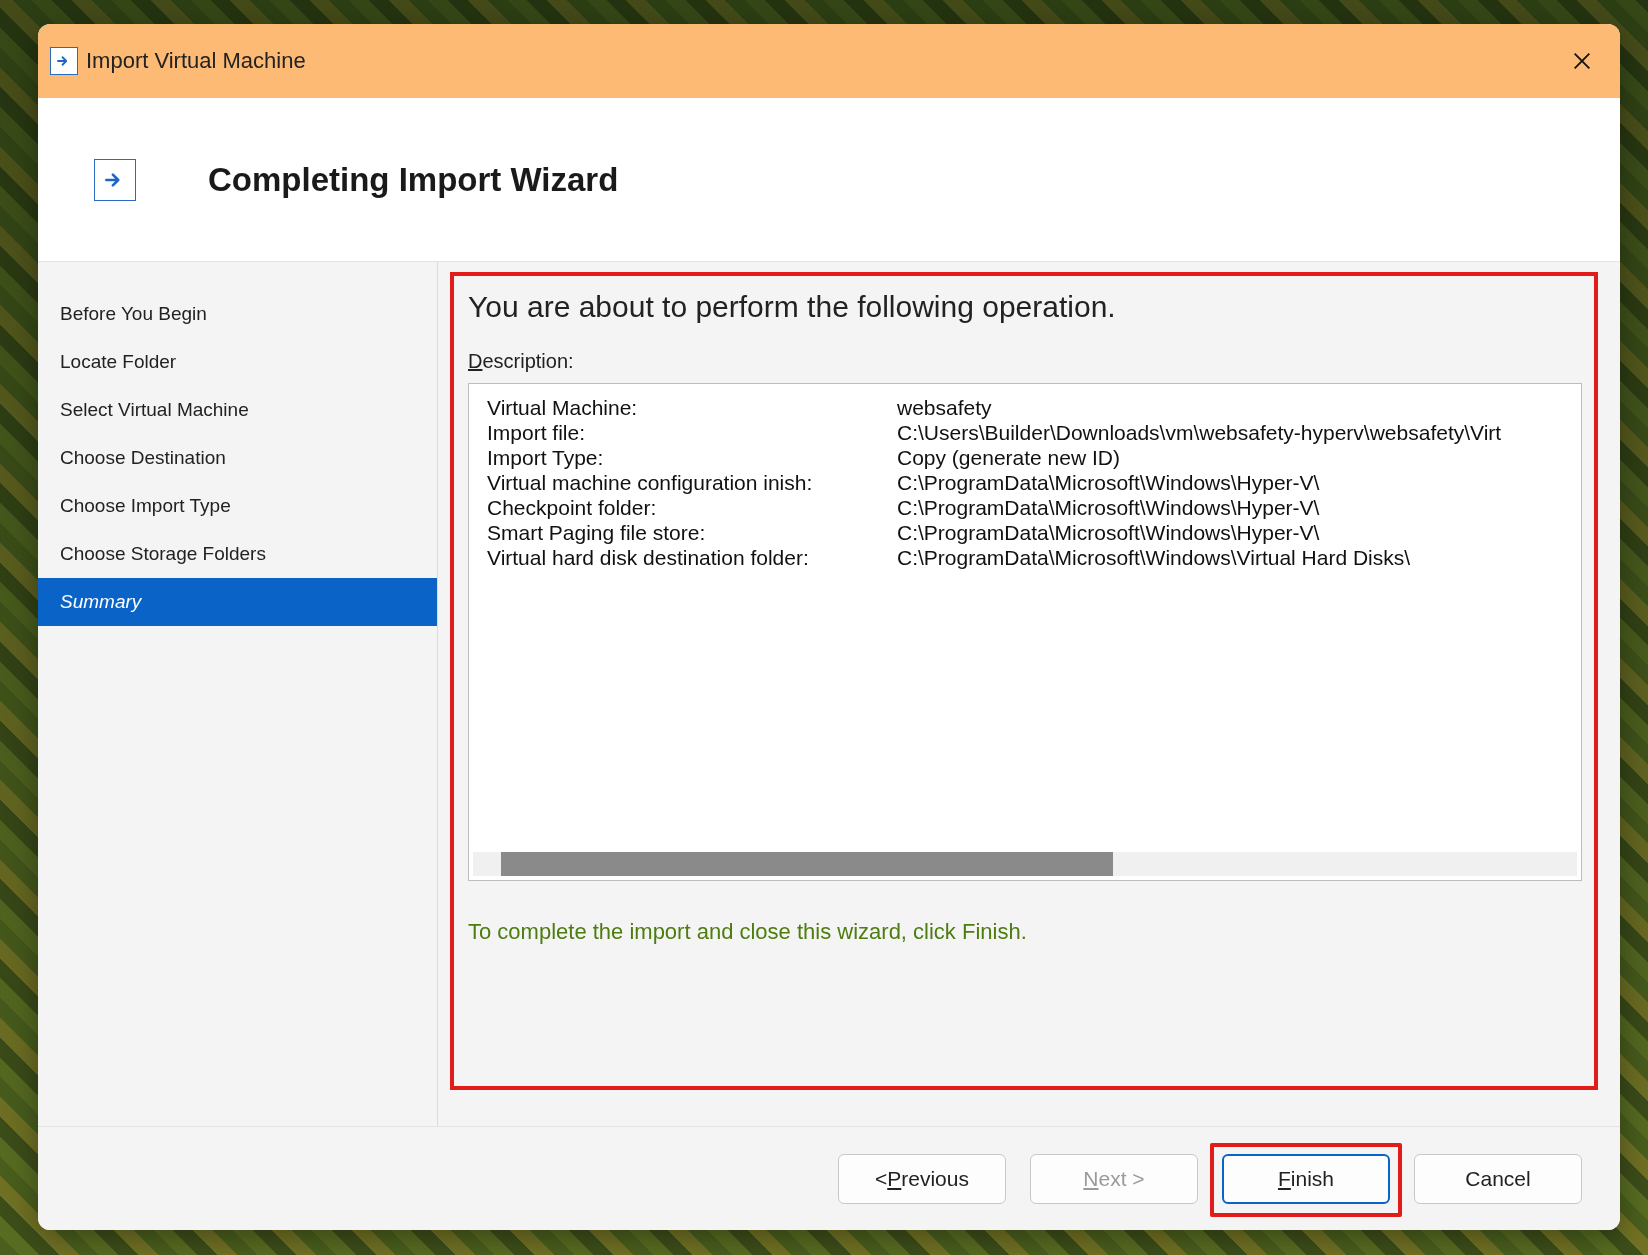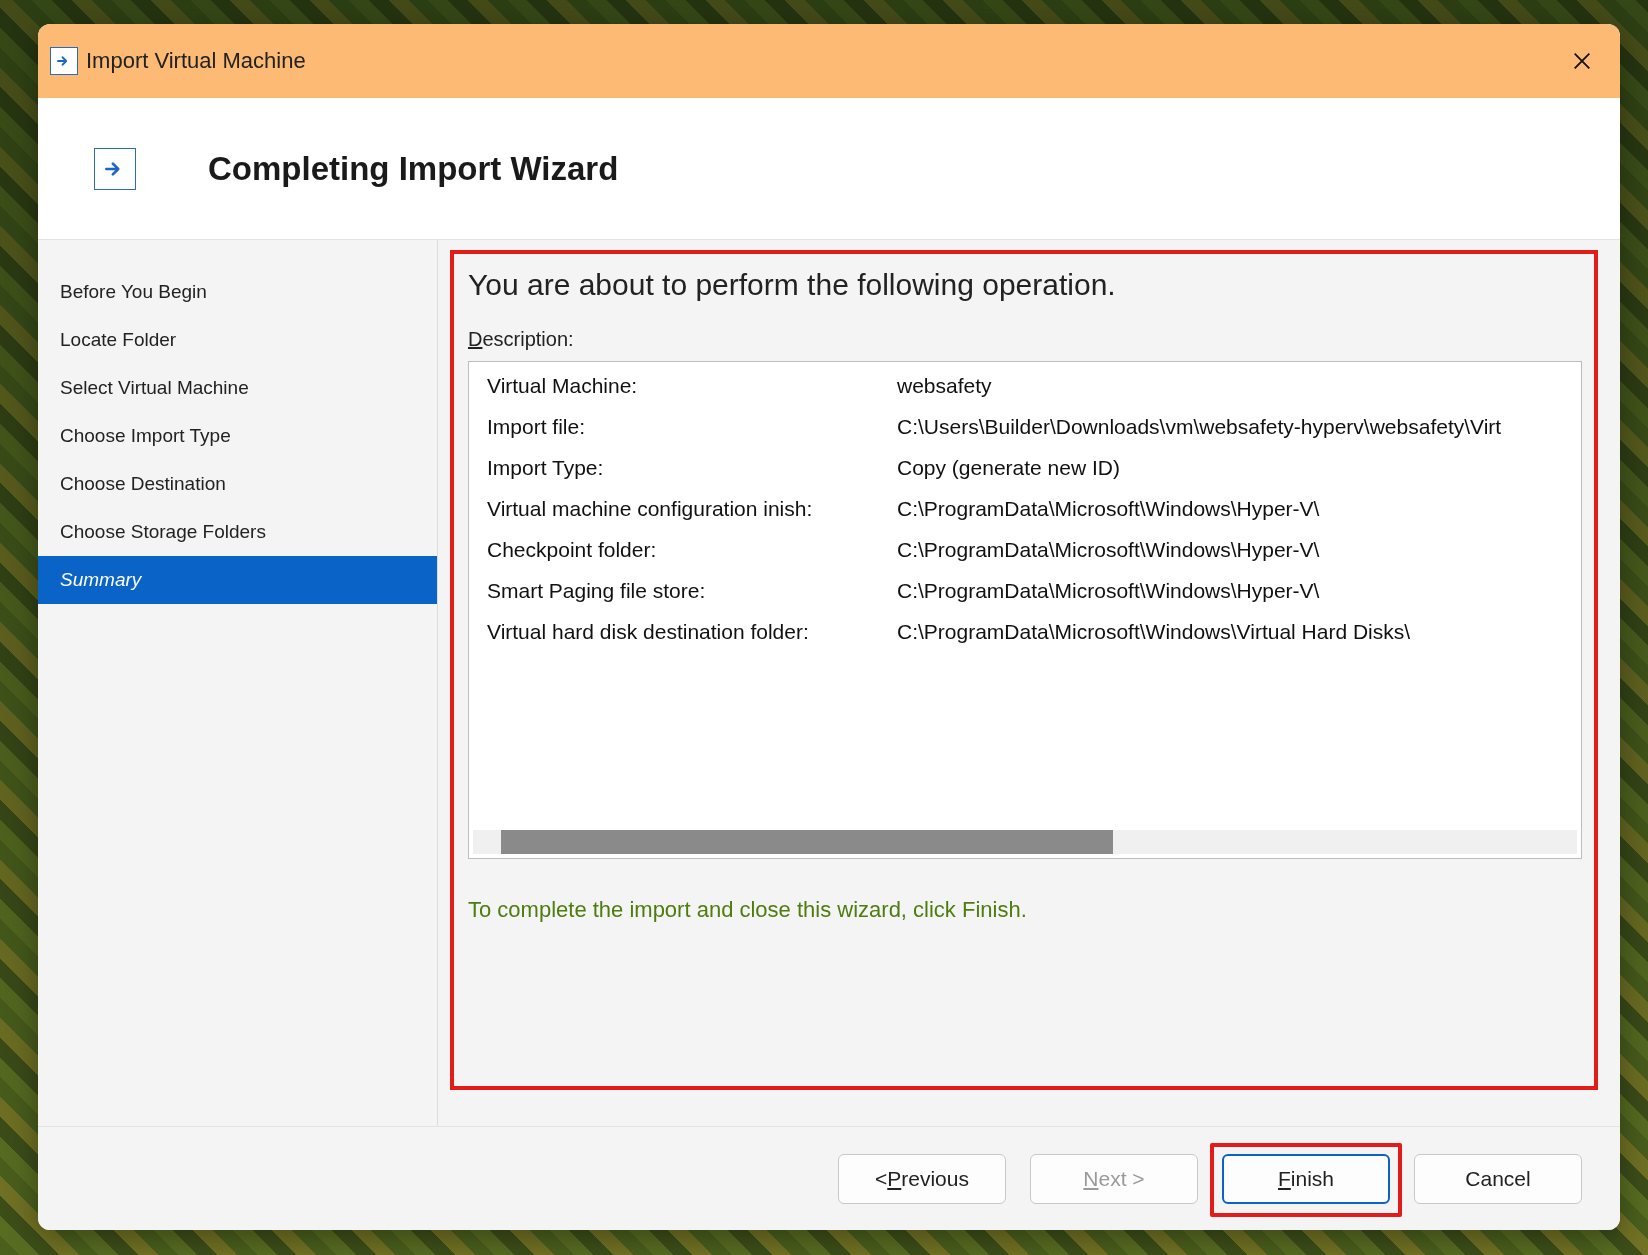--- a/index.html
+++ b/index.html
@@ -56,21 +56,21 @@
     margin-left: auto;
     width: 40px; height: 40px;
     display: flex; align-items: center; justify-content: center;
     color: #111;
     cursor: pointer;
   }
   .titlebar .close svg { width: 22px; height: 22px; stroke: #111; stroke-width: 2; }
 
   
   .header {
-    height: 142px;
+    height: 164px;
     background: #ffffff;
     border-bottom: 1px solid #e3e3e3;
     display: flex;
     align-items: center;
     padding-left: 56px;
   }
   .header .big-icon {
     width: 42px; height: 42px;
     border: 1px solid #2a6bbf;
     display: flex; align-items: center; justify-content: center;
@@ -145,21 +145,21 @@
     background: #ffffff;
     height: 498px;
     position: relative;
     overflow: hidden;
   }
   .desc-grid {
     position: absolute;
     left: 18px; top: 12px; right: 12px;
     display: grid;
     grid-template-columns: 410px 1fr;
-    row-gap: 17px;
+    row-gap: 1px;
     font-size: 21px;
     color: #111;
     white-space: nowrap;
   }
   .desc-grid .val { overflow: hidden; text-overflow: clip; }
 
   .hscroll-track {
     position: absolute;
     left: 4px; right: 4px; bottom: 4px;
     height: 24px;
@@ -247,24 +247,24 @@
       <div class="step">
           <span>Before You Begin</span>
         </div>
       <div class="step">
           <span>Locate Folder</span>
         </div>
       <div class="step">
           <span>Select Virtual Machine</span>
         </div>
       <div class="step">
+          <span>Choose Destination</span>
+        </div>
+      <div class="step">
           <span>Choose Import Type</span>
-        </div>
-      <div class="step">
-          <span>Choose Destination</span>
         </div>
       <div class="step">
           <span>Choose Storage Folders</span>
         </div>
       <div class="step selected">
           <span>Summary</span>
         </div>
     </div>
 
     <div class="main">

